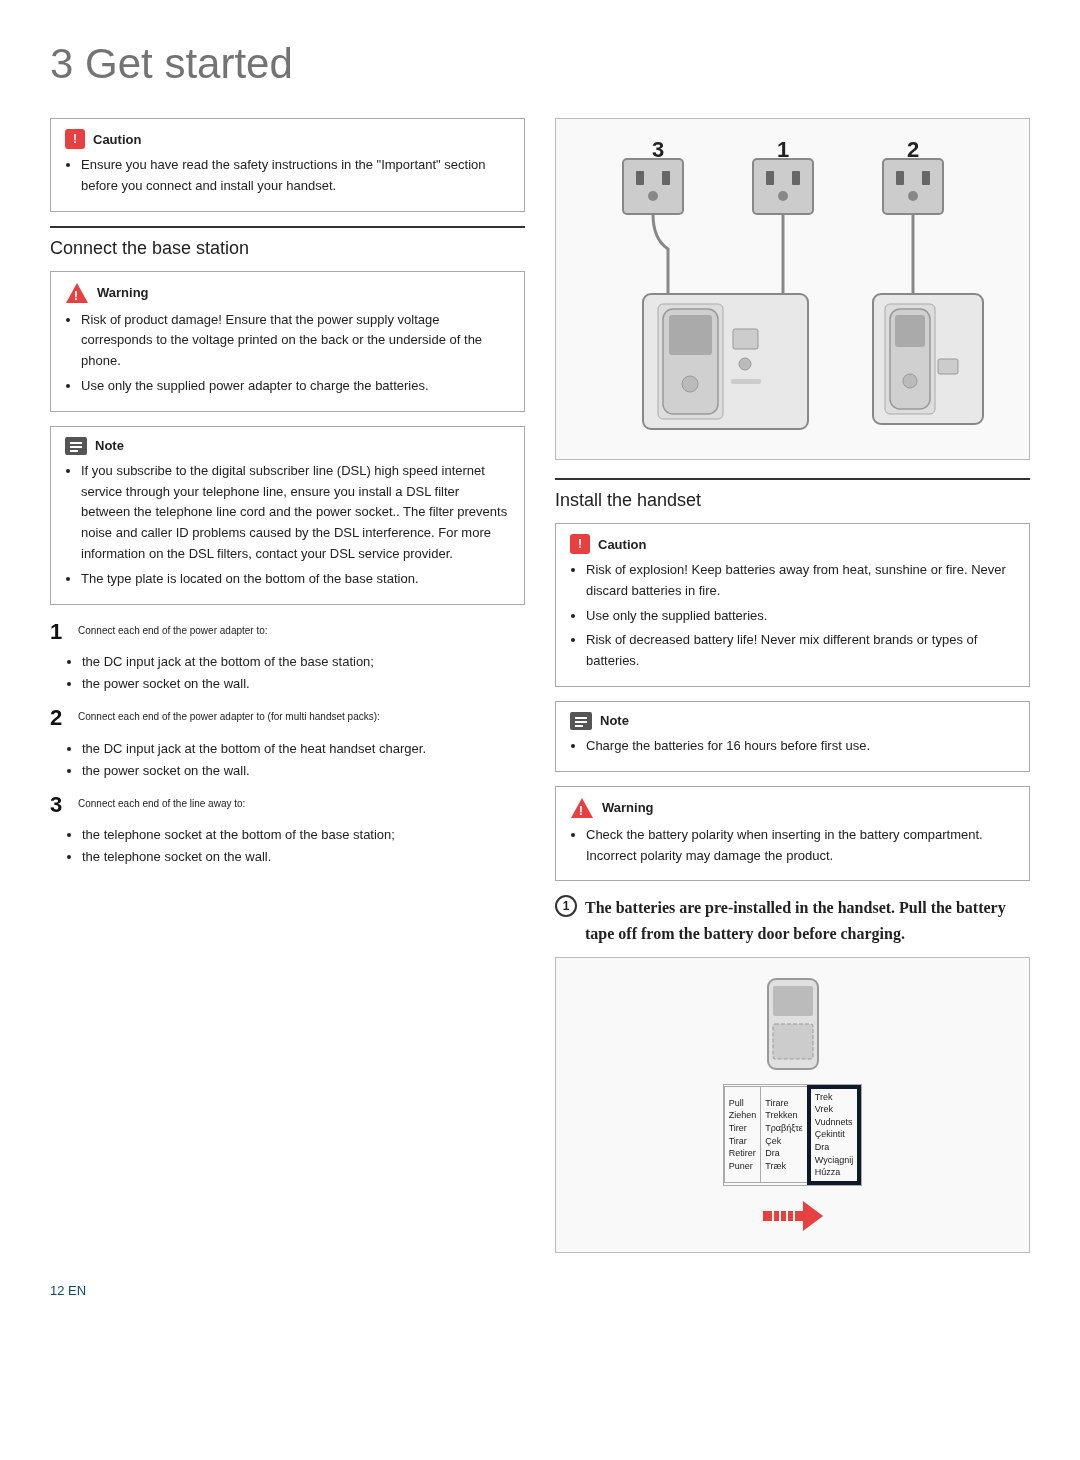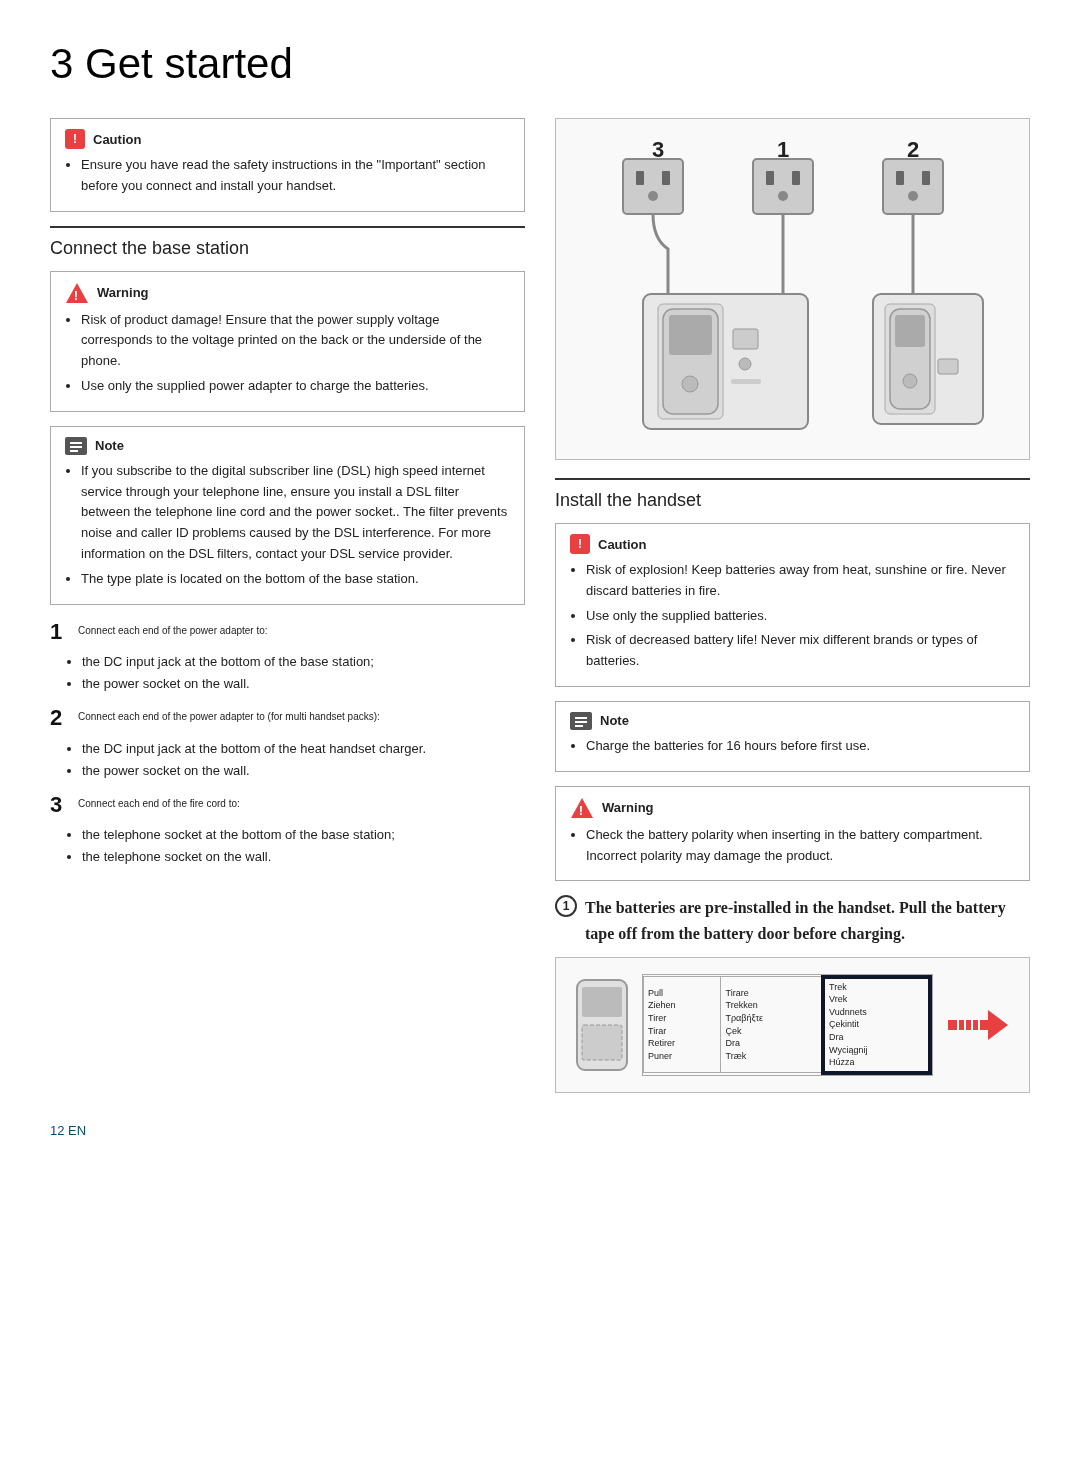--- a/index.html
+++ b/index.html
@@ -9,21 +9,21 @@
       font-size: 13px;
       color: #222;
       width: 1080px;
       min-height: 1460px;
       padding: 40px 50px;
     }
     .page-title {
       font-size: 42px;
       font-weight: 300;
       margin-bottom: 30px;
-      color: #000000;
+      color: #737373;
     }
     .two-col {
       display: flex;
       gap: 30px;
     }
     .left-col {
       flex: 1;
       max-width: 480px;
     }
     .right-col {
@@ -145,20 +145,21 @@
 
     
     .battery-diagram {
       border: 1px solid #bbb;
       padding: 16px;
       margin-top: 10px;
       display: flex;
       align-items: center;
       gap: 10px;
       background: #f9f9f9;
+      flex-direction: column;
     }
 
     .page-footer {
       margin-top: 30px;
       font-size: 13px;
       color: #0c4a6e;
     }
   </style>
 </head>
 <body>
@@ -226,21 +227,21 @@
       <span class="step-num">2</span>
       <span class="step-text">Connect each end of the power adapter to (for multi handset packs):</span>
     </div>
     <ul class="bullet-list">
       <li>the DC input jack at the bottom of the heat handset charger.</li>
       <li>the power socket on the wall.</li>
     </ul>
 
     <div class="step">
       <span class="step-num">3</span>
-      <span class="step-text">Connect each end of the fire cord to:</span>
+      <span class="step-text">Connect each end of the line away to:</span>
     </div>
     <ul class="bullet-list">
       <li>the telephone socket at the bottom of the base station;</li>
       <li>the telephone socket on the wall.</li>
     </ul>
 
   </div>
 
   <div class="right-col">
 

